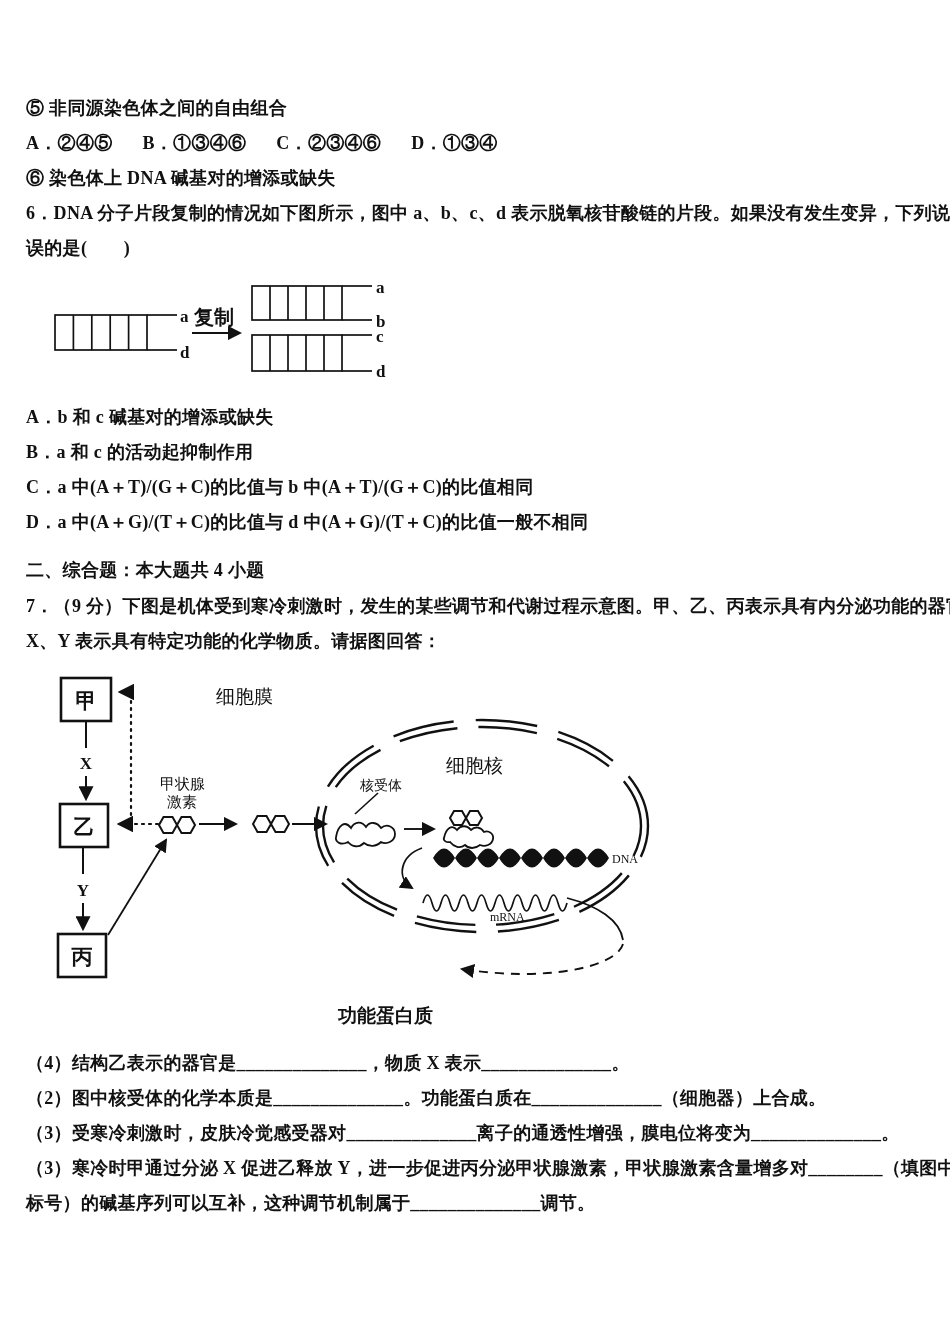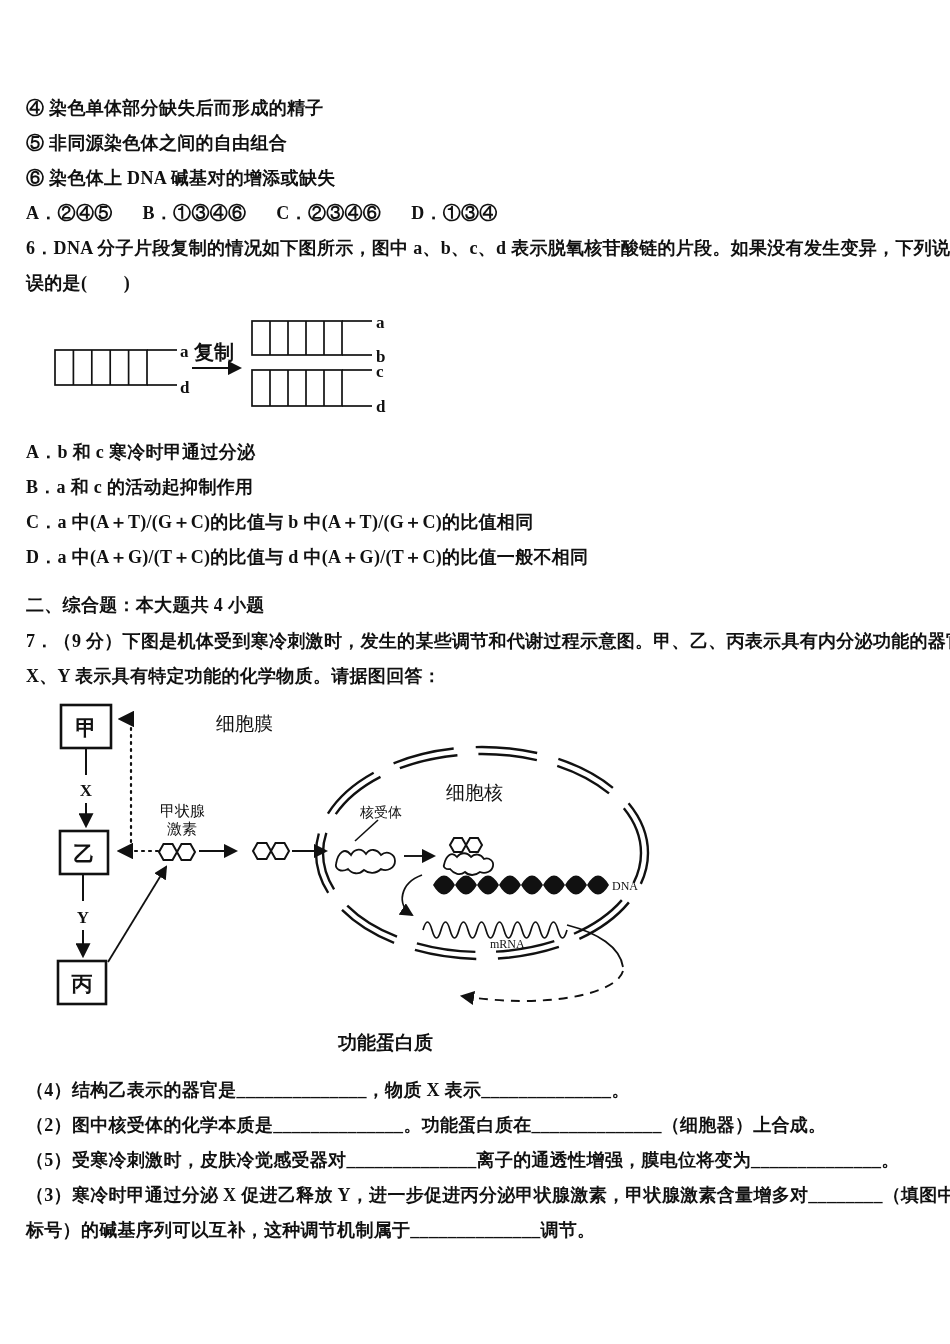--- a/index.html
+++ b/index.html
@@ -29,24 +29,23 @@
   .fig7{margin:0 0 21px 12px;}
   svg{overflow:visible;}
   svg text{fill:#111;font-family:"Liberation Serif","DejaVu Serif",serif;}
   .sw{stroke:#111;fill:none;}
 </style>
 </head>
 <body>
 
 <div class="sheet">
 
-  <p class="line ind-items">④ 染色单体部分缺失后而形成的精子</p>
   <p class="line ind-items">⑤ 非同源染色体之间的自由组合</p>
+  <p class="line ind-items"><span class="opt-seg">A．②④⑤</span><span class="opt-seg">B．①③④⑥</span><span class="opt-seg">C．②③④⑥</span><span class="opt-seg">D．①③④</span></p>
   <p class="line ind-items">⑥ 染色体上 DNA 碱基对的增添或缺失</p>
-  <p class="line ind-items"><span class="opt-seg">A．②④⑤</span><span class="opt-seg">B．①③④⑥</span><span class="opt-seg">C．②③④⑥</span><span class="opt-seg">D．①③④</span></p>
 
   <p class="line">6．DNA 分子片段复制的情况如下图所示，图中 a、b、c、d 表示脱氧核苷酸链的片段。如果没有发生变异，下列说法错</p>
   <p class="line">误的是(　　)</p>
 
   <svg class="fig fig6" width="360" height="112" viewBox="0 0 360 112">
     <defs>
       <marker id="arr" viewBox="0 0 10 10" refX="8.5" refY="5" markerWidth="7.5" markerHeight="7.5" orient="auto-start-reverse">
         <path d="M0,0 L10,5 L0,10 z" fill="#111"></path>
       </marker>
     </defs>
@@ -82,28 +81,28 @@
       <line class="sw" x1="238" y1="62" x2="238" y2="98" stroke-width="1.7"></line>
       <line class="sw" x1="256" y1="62" x2="256" y2="98" stroke-width="1.7"></line>
       <line class="sw" x1="274" y1="62" x2="274" y2="98" stroke-width="1.7"></line>
       <line class="sw" x1="292" y1="62" x2="322" y2="62" stroke-width="1.7"></line>
       <line class="sw" x1="292" y1="98" x2="322" y2="98" stroke-width="1.7"></line>
       <text x="326" y="69" font-size="17" font-weight="bold">c</text>
       <text x="326" y="104" font-size="17" font-weight="bold">d</text>
     </g>
   </svg>
 
-  <p class="line ind-opts">A．b 和 c 寒冷时甲通过分泌</p>
+  <p class="line ind-opts">A．b 和 c 碱基对的增添或缺失</p>
   <p class="line ind-opts">B．a 和 c 的活动起抑制作用</p>
   <p class="line ind-opts">C．a 中(A＋T)/(G＋C)的比值与 b 中(A＋T)/(G＋C)的比值相同</p>
   <p class="line ind-opts" style="margin-bottom:28px">D．a 中(A＋G)/(T＋C)的比值与 d 中(A＋G)/(T＋C)的比值一般不相同</p>
 
   <p class="line" style="margin-bottom:16px">二、综合题：本大题共 4 小题</p>
   <p class="line ind-stem">7．（9 分）下图是机体受到寒冷刺激时，发生的某些调节和代谢过程示意图。甲、乙、丙表示具有内分泌功能的器官，</p>
-  <p class="line ind-stem" style="margin-bottom:13px">X、Y 表示具有特定功能的化学物质。请据图回答：</p>
+  <p class="line ind-stem" style="margin-bottom:21px">X、Y 表示具有特定功能的化学物质。请据图回答：</p>
 
   <svg class="fig fig7" width="640" height="360" viewBox="0 0 640 360">
     <g>
       <rect class="sw" x="23" y="6" width="50" height="43" stroke-width="2.6"></rect>
       <text x="48" y="36" font-size="21" font-weight="bold" text-anchor="middle">甲</text>
       <line class="sw" x1="48" y1="49" x2="48" y2="76" stroke-width="2"></line>
       <text x="48" y="97" font-size="17" font-weight="bold" text-anchor="middle">X</text>
       <line class="sw" x1="48" y1="104" x2="48" y2="127" stroke-width="2" marker-end="url(#arr)"></line>
       <rect class="sw" x="22" y="132" width="48" height="43" stroke-width="2.6"></rect>
       <text x="46" y="162" font-size="21" font-weight="bold" text-anchor="middle">乙</text>
@@ -167,17 +166,17 @@
     <g>
       <path class="sw" d="M529,226 C560,234 582,248 585,268" stroke-width="1.8"></path>
       <path class="sw" d="M585,272 C578,296 505,310 424,297" stroke-width="1.9" stroke-dasharray="9 7" marker-end="url(#arr)"></path>
     </g>
 
     <text x="300" y="350" font-size="19" font-weight="bold">功能蛋白质</text>
   </svg>
 
   <p class="line ind-sub">（4）结构乙表示的器官是______________，物质 X 表示______________。</p>
   <p class="line ind-sub">（2）图中核受体的化学本质是______________。功能蛋白质在______________（细胞器）上合成。</p>
-  <p class="line ind-sub">（5）受寒冷刺激时，皮肤冷觉感受器对______________离子的通透性增强，膜电位将变为______________。</p>
+  <p class="line ind-sub">（3）受寒冷刺激时，皮肤冷觉感受器对______________离子的通透性增强，膜电位将变为______________。</p>
   <p class="line ind-sub">（3）寒冷时甲通过分泌 X 促进乙释放 Y，进一步促进丙分泌甲状腺激素，甲状腺激素含量增多对________（填图中</p>
   <p class="line">标号）的碱基序列可以互补，这种调节机制属于______________调节。</p>
 
 </div>
 
 </body></html>

